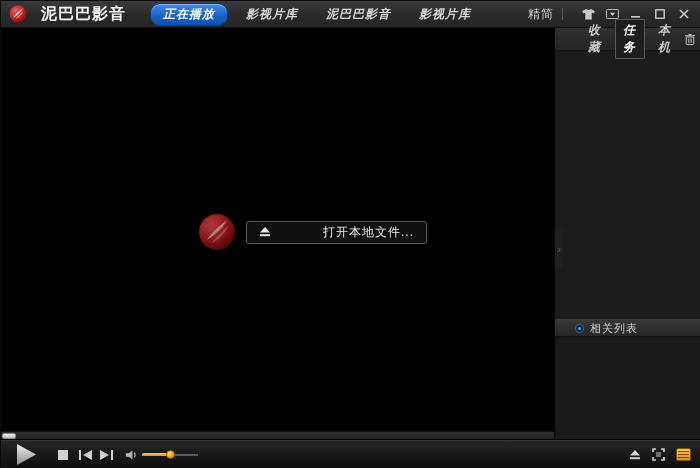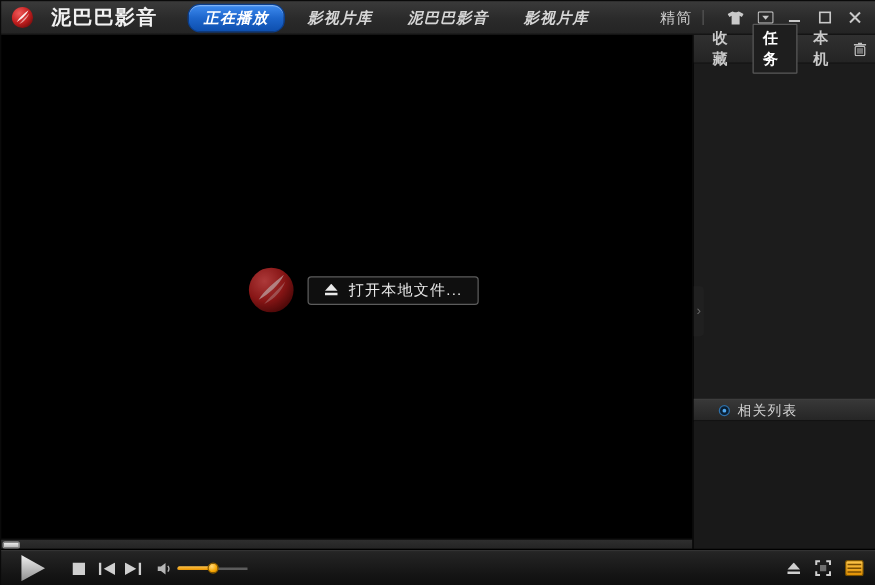--- a/index.html
+++ b/index.html
@@ -30,38 +30,38 @@
 
   
   .video-area { position:absolute; left:0; top:27px; width:553px; height:403px;
     background:#000; }
   .center-group { position:absolute; left:197px; top:185px; display:flex;
     align-items:center; }
   .center-logo { width:38px; height:38px; filter:brightness(.8); }
   .open-btn { margin-left:10px; height:23px; display:flex; align-items:center;
     background:rgba(18,18,18,.85); border:1px solid #5c5c5c; border-radius:3px;
     padding:0 12px; color:#e9e9e9; font-size:12px;
-    font-family:"Liberation Sans","DejaVu Sans",sans-serif; letter-spacing:1px; }
+    font-family:"Liberation Sans","DejaVu Sans",sans-serif; letter-spacing:1px;gap:44px; }
   .open-btn .eject { margin-right:8px; display:flex; }
 
   
   .seekbar { position:absolute; left:0; top:430px; width:553px; height:8px;
     background:linear-gradient(#2e2e2e,#242424); border-top:1px solid #111; }
   .seek-handle { position:absolute; left:1px; top:1px; width:14px; height:6px;
     border-radius:2px; background:linear-gradient(#efefef,#b9b9b9);
     border:1px solid #8a8a8a; }
 
   
   .sidebar { position:absolute; left:553px; top:27px; width:147px; height:411px;
     background:#1c1c1c; border-left:1px solid #000;
     display:flex; flex-direction:column; }
   .side-tabs { height:23px; flex:0 0 auto;
     background:linear-gradient(#303030,#242424);
     border-bottom:1px solid #141414; display:flex; align-items:center;
-    padding-left:8px; }
+    padding-left:26px;font-style:italic; }
   .side-tab { color:#c9c9c9; font-size:12px; font-weight:bold; padding:2px 7px;
     margin-right:6px; letter-spacing:2px; }
   .side-tab.active { color:#fff; background:#1e1e1e; border:1px solid #595959;
     border-radius:1px; }
   .side-trash { margin-left:auto; margin-right:8px; display:flex; }
   .side-content { height:268px; flex:0 0 auto; position:relative; }
   .collapse { position:absolute; left:0; top:178px; width:8px; height:40px;
     display:flex; align-items:center; justify-content:center; color:#6a6a6a;
     font-size:11px; background:#202020; border-radius:0 3px 3px 0; }
   .related-header { height:18px; flex:0 0 auto;

